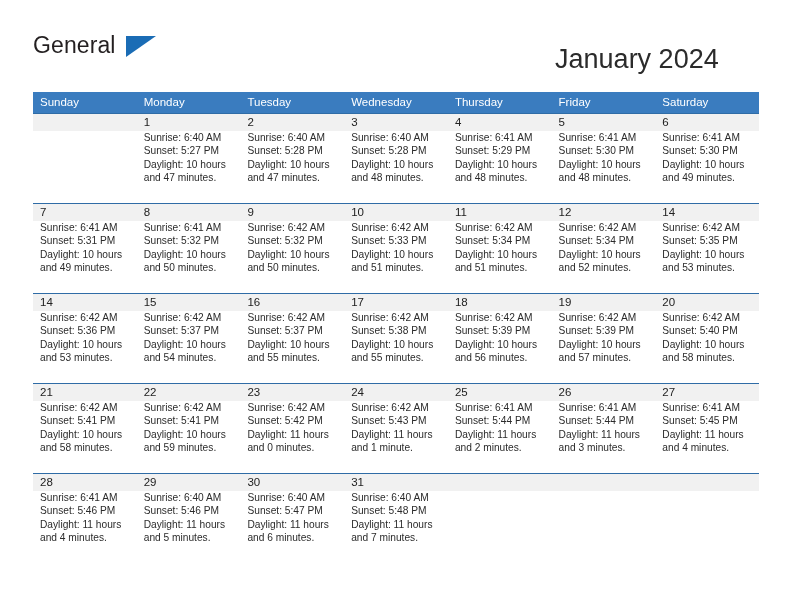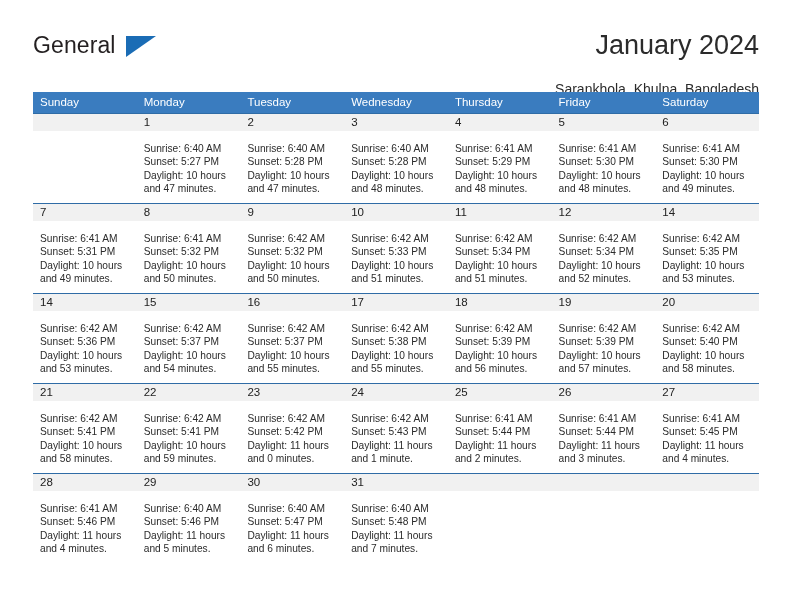--- a/index.html
+++ b/index.html
@@ -60,22 +60,21 @@
     left: 59px;
     top: 24px;
     font-size: 23px;
     color: #1a7fd4;
     font-family: "Liberation Sans", sans-serif;
     margin-top: 38px;
   }
   .title-block {
     position: absolute;
     right: 0;
-    top: 0;
-    text-align: right;
+    top: 14px;
   }
   .cal-title {
     font-size: 27px;
     color: #2b2b2b;
     line-height: 34px;
     white-space: nowrap;
   }
   .cal-subtitle {
     font-size: 14px;
     color: #2b2b2b;
@@ -127,21 +126,21 @@
     padding-left: 7px;
     box-sizing: border-box;
     font-size: 11.5px;
     line-height: 17px;
     color: #222222;
   }
   .daycell.empty .daynum-band {
     background: #f1f1f1;
   }
   .details {
-    padding: 11px 6px 0 7px;
+    padding: 0 6px 0 7px;
     font-size: 10.2px;
     line-height: 13.3px;
     color: #2b2b2b;
   }
   .details div {
     white-space: nowrap;
   }
 </style>
 </head>
 <body>

